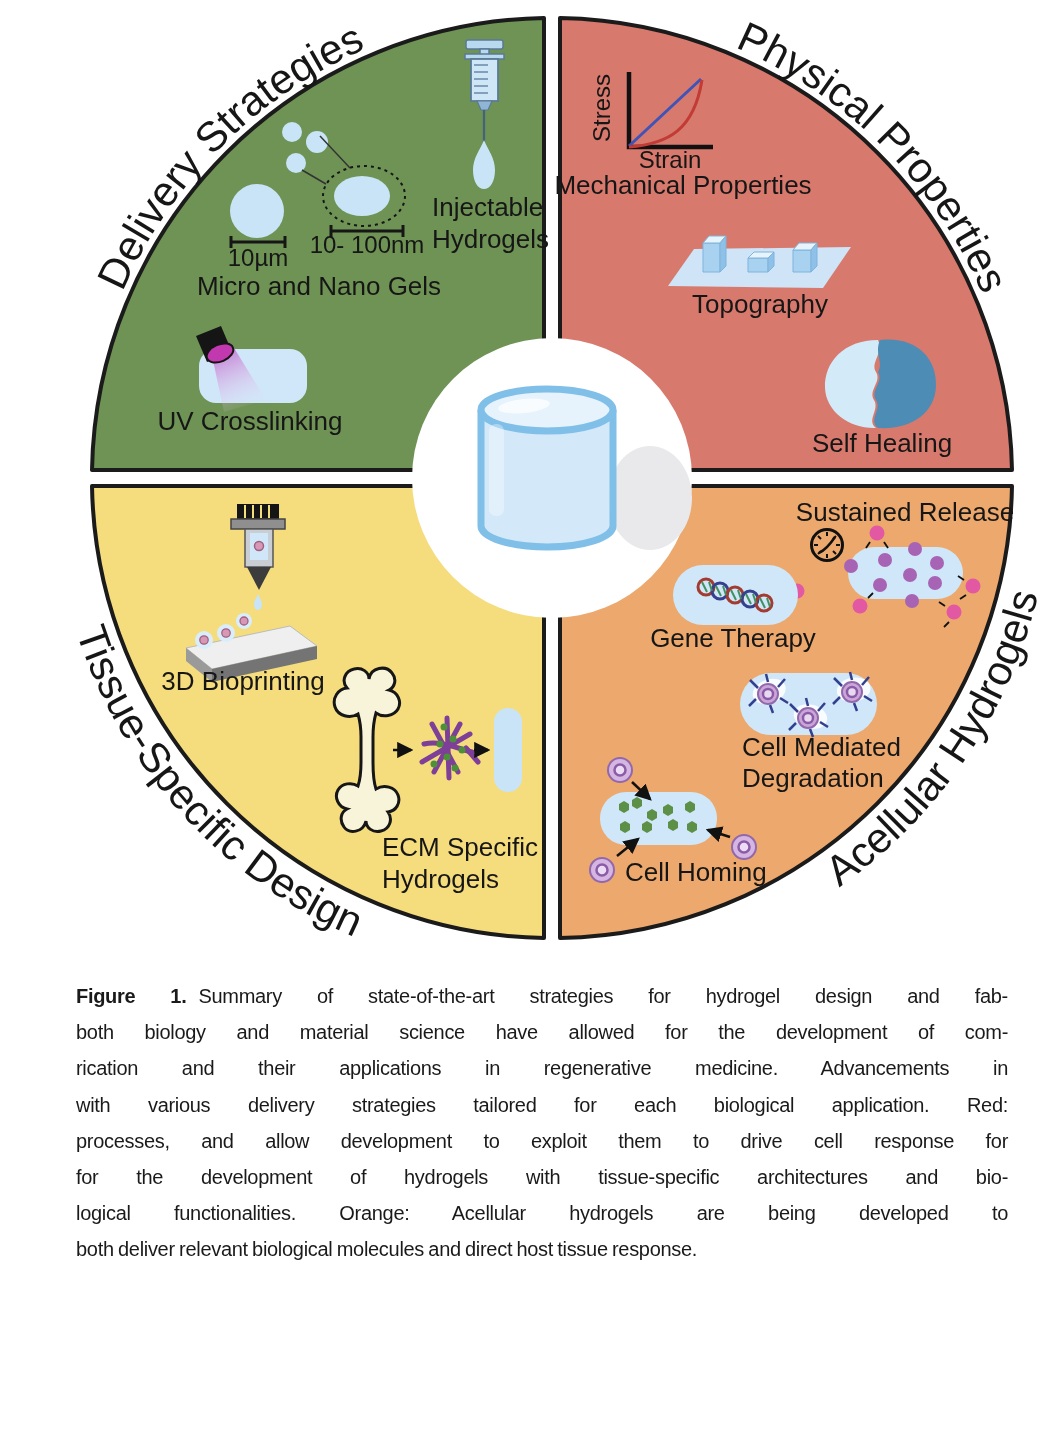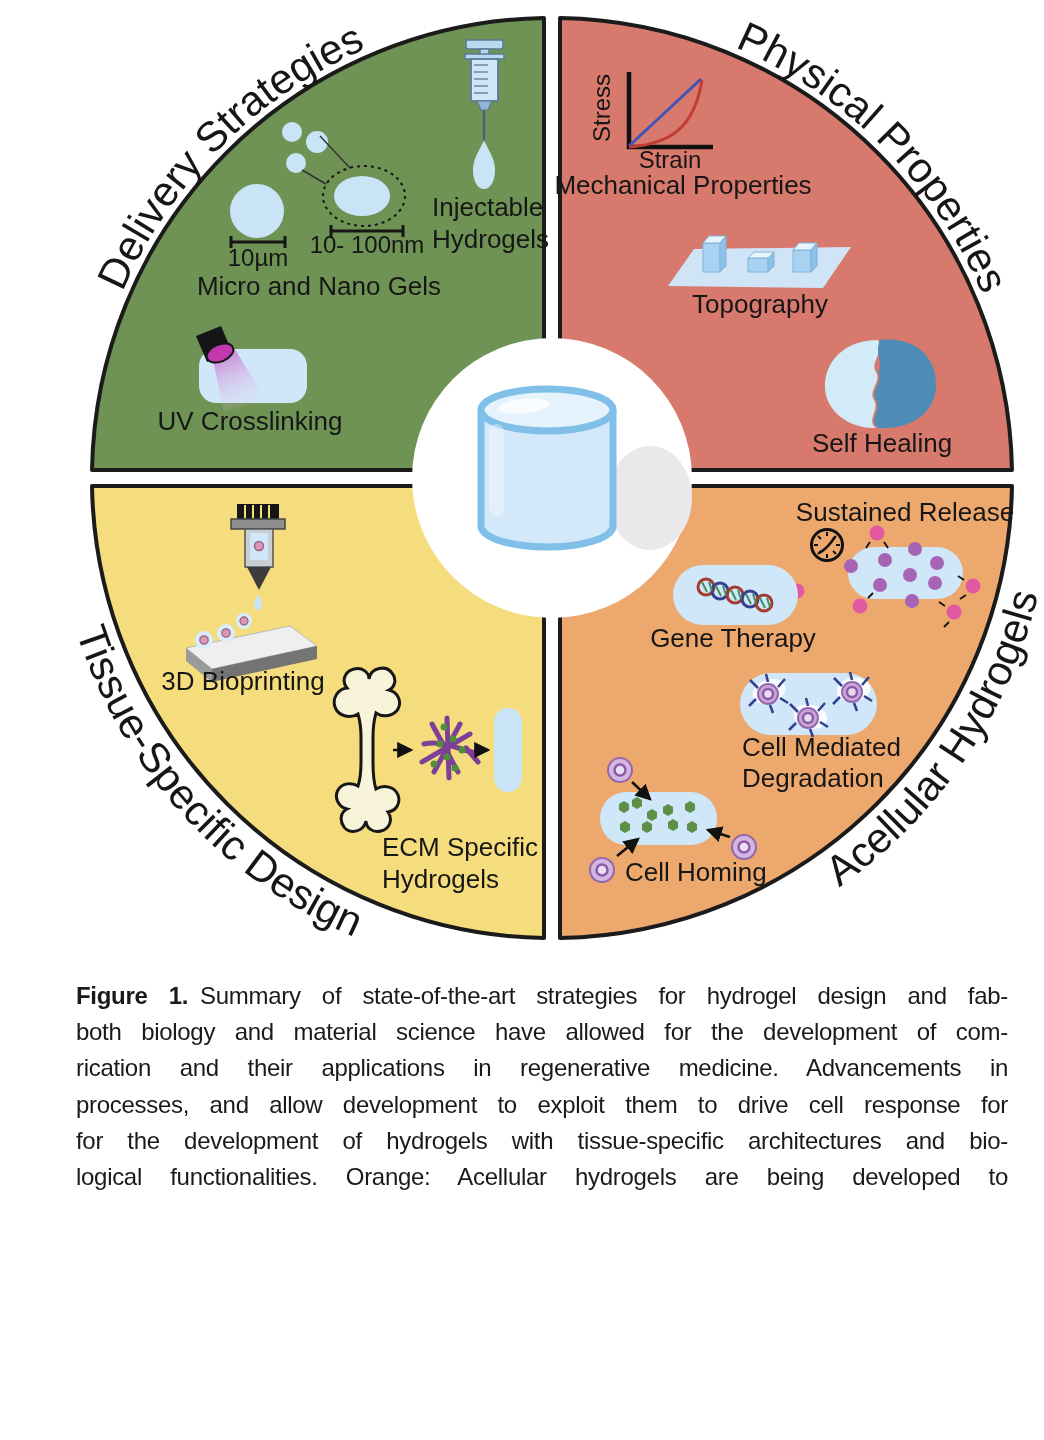--- a/index.html
+++ b/index.html
@@ -2,21 +2,21 @@
 <html><head>
 <meta charset="utf-8">
 <style>
   html,body{margin:0;padding:0;background:#ffffff;}
   body{width:1044px;height:1440px;position:relative;font-family:"Liberation Sans",sans-serif;}
   svg text{font-family:"Liberation Sans",sans-serif;fill:#161616;}
   .title{font-size:42px;}
   .lbl{font-size:26px;}
   .lbl-s{font-size:24px;}
   .caption{position:absolute;left:76px;top:978px;width:932px;color:#1a1a1a;
-           font-size:24px;line-height:36.2px;letter-spacing:-0.3px;word-spacing:-1px;}
+           font-size:20px;line-height:36.2px;letter-spacing:-0.3px;word-spacing:-1px;}
   .cap-line{text-align:justify;text-align-last:justify;white-space:normal;}
   .cap-line.last{text-align-last:left;}
   .cap-label{font-weight:700;margin-right:12px;}
 </style>
 </head>
 <body>
 
 
 
 <svg width="1044" height="960" viewBox="0 0 1044 960">
@@ -328,19 +328,21 @@
     <ellipse cx="524" cy="406" rx="26" ry="7" fill="#ffffff" opacity="0.75" transform="rotate(-6 524 406)"></ellipse>
     <rect x="489" y="424" width="15" height="92" rx="7" fill="#ffffff" opacity="0.35"></rect>
   </g>
 </svg>
 
 
 <div class="caption">
   <div class="cap-line"><span class="cap-label">Figure 1.</span><span>Summary of state-of-the-art strategies for hydrogel design and fab-</span></div>
   <div class="cap-line">both biology and material science have allowed for the development of com-</div>
   <div class="cap-line">rication and their applications in regenerative medicine. Advancements in</div>
+  <div class="cap-line">with various delivery strategies tailored for each biological application. Red:</div>
   <div class="cap-line">processes, and allow development to exploit them to drive cell response for</div>
   <div class="cap-line">for the development of hydrogels with tissue-specific architectures and bio-</div>
   <div class="cap-line">logical functionalities. Orange: Acellular hydrogels are being developed to</div>
+  <div class="cap-line last">both deliver relevant biological molecules and direct host tissue response.</div>
 </div>
 
 
 
 
 </body></html>

